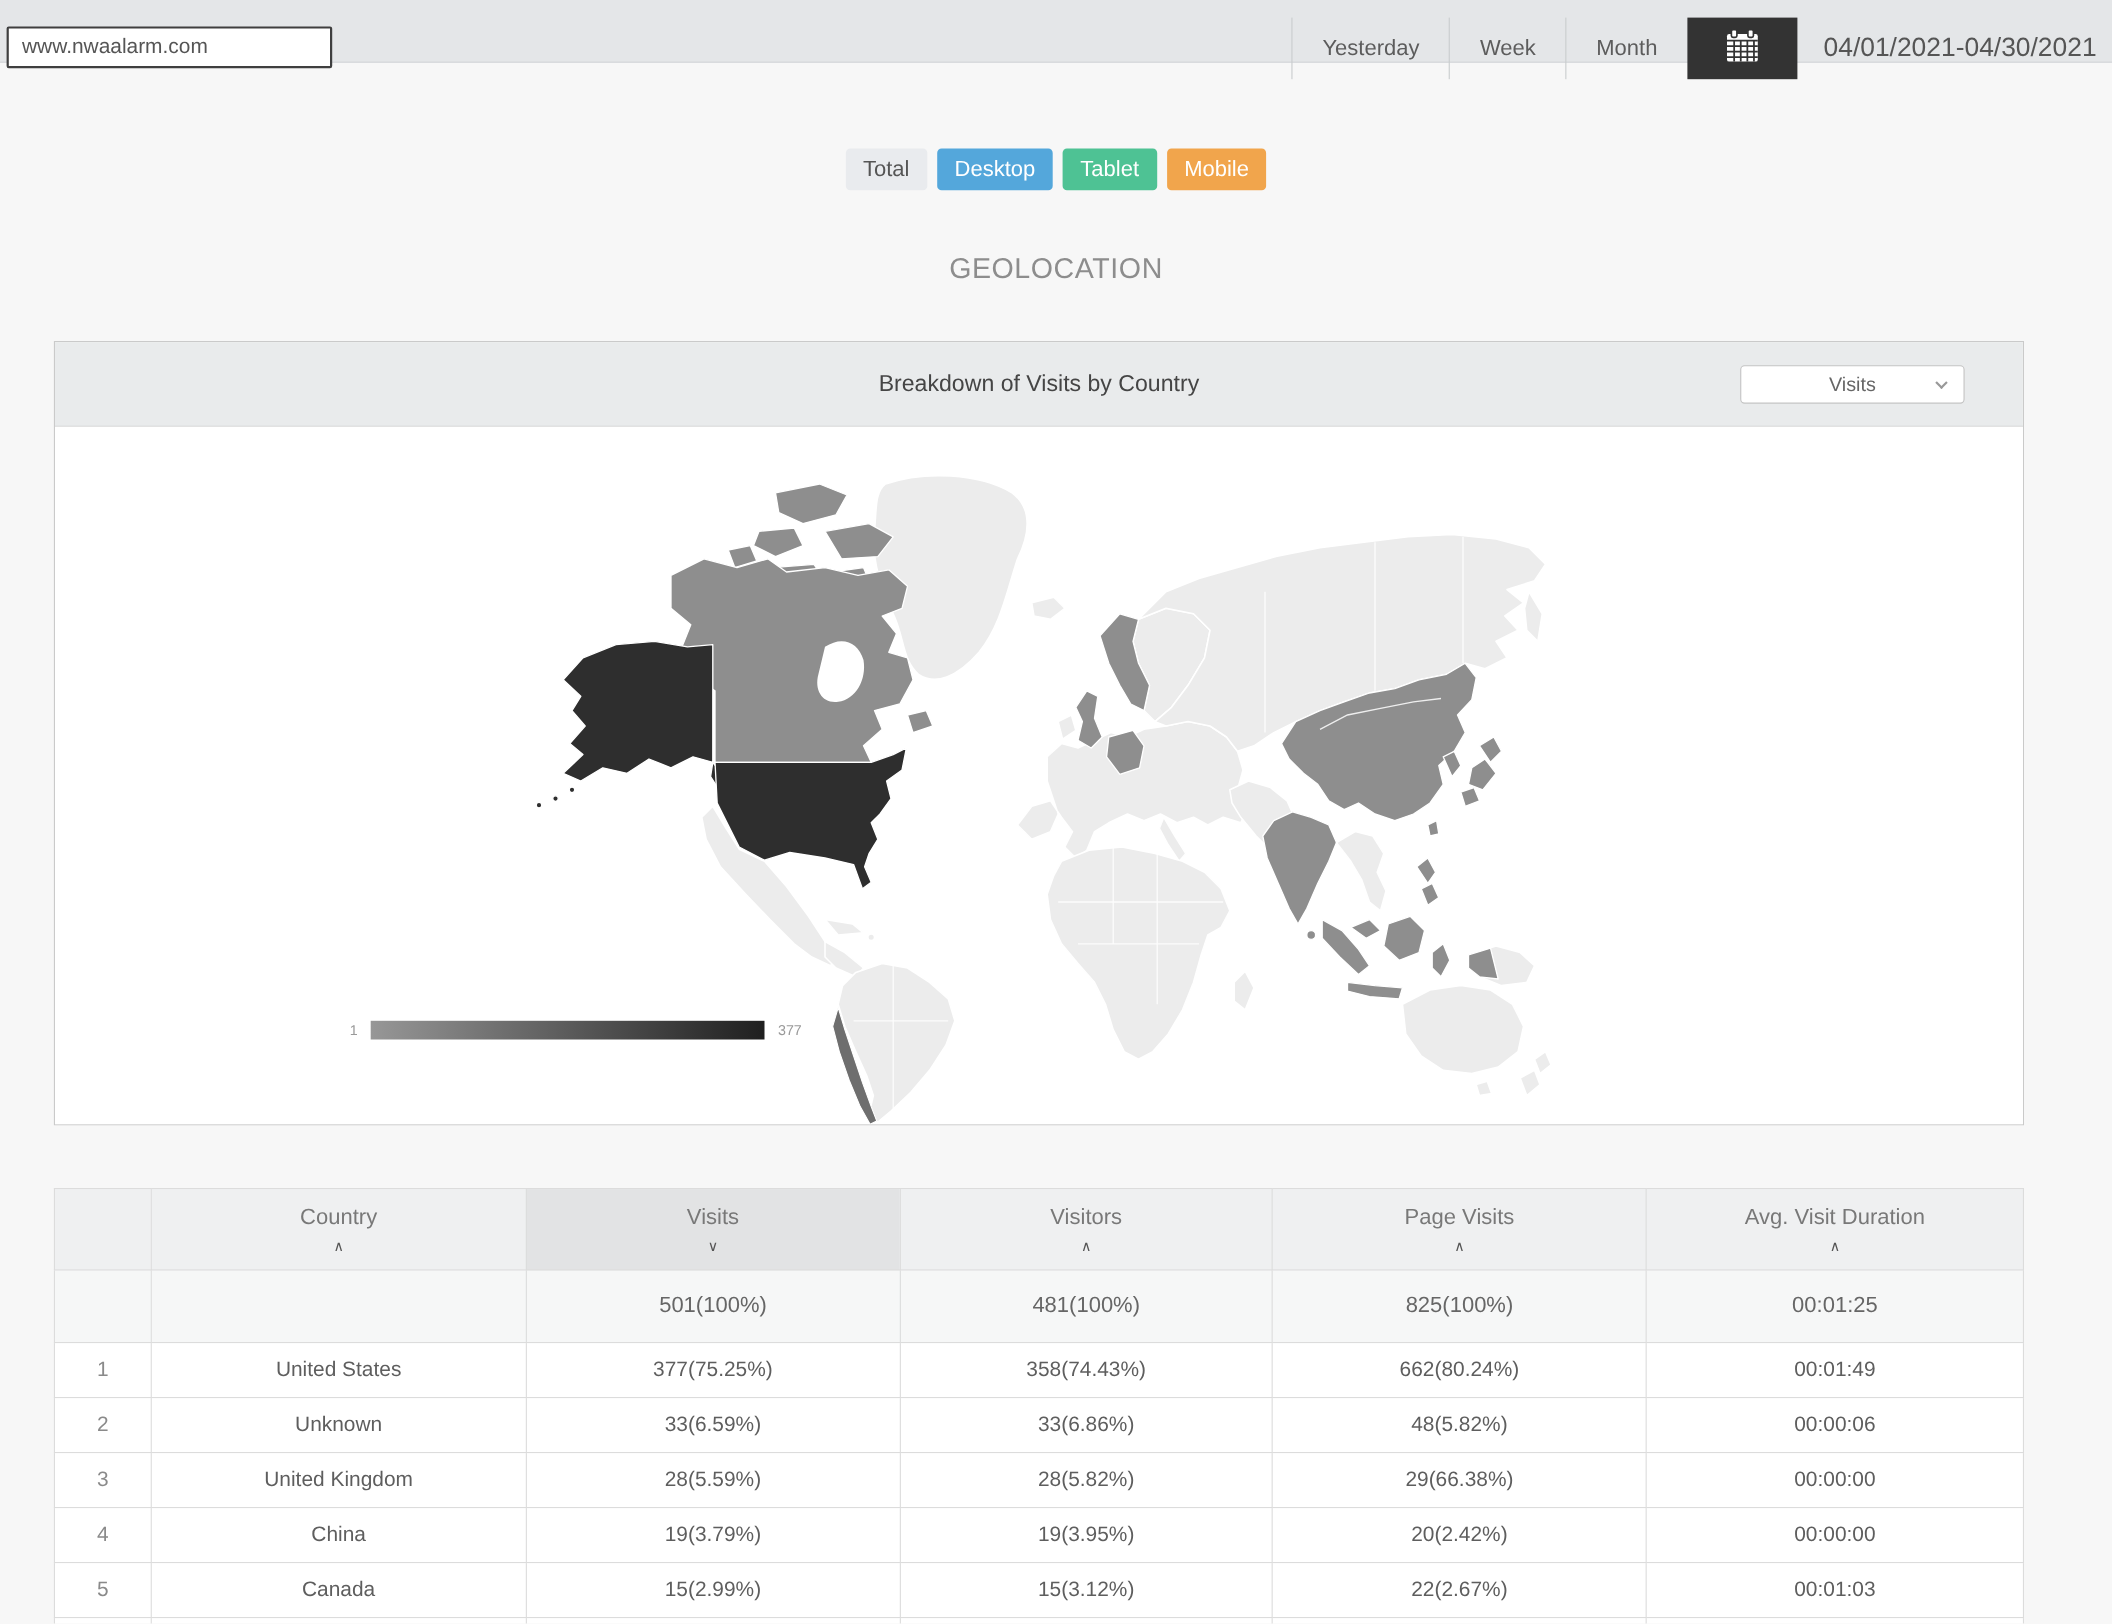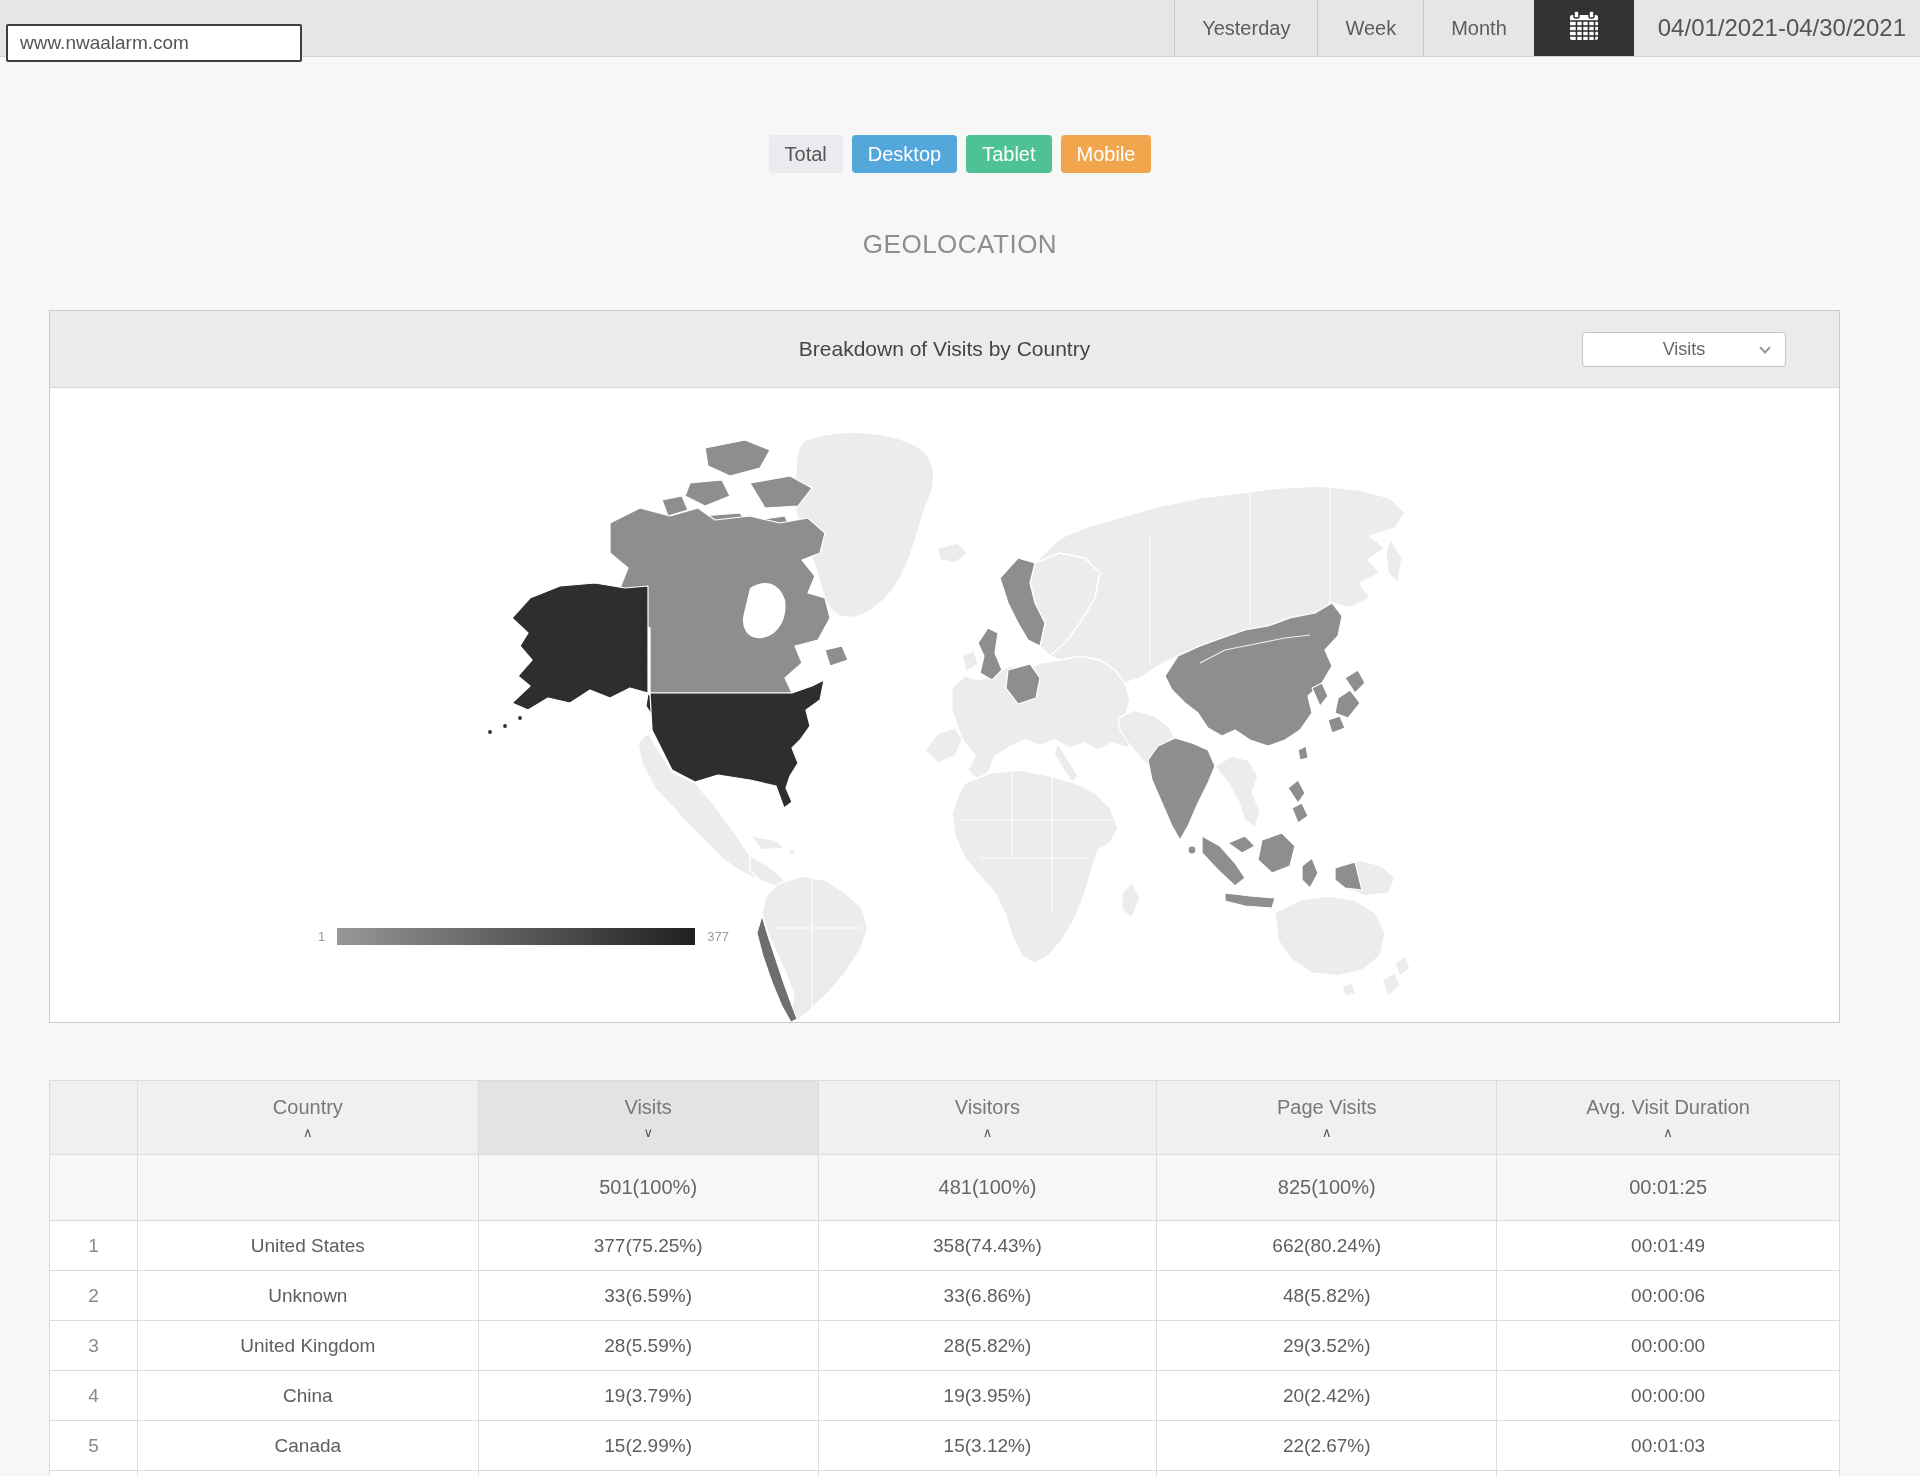--- a/index.html
+++ b/index.html
@@ -12,21 +12,21 @@
   .topbar {
     position:relative; height:57px; background:#e4e6e8;
     border-bottom:1px solid #d2d5d7;
   }
   .url-input {
     position:absolute; left:6px; top:24px; width:296px; height:38px;
     background:#fff; border:2px solid #3f3f3f; border-radius:2px;
     font-family:Liberation Sans, sans-serif; font-size:19px; color:#555; padding:0 12px;
   }
   .topbar-right {
-    position:absolute; right:0; top:0; height:100%;
+    position:absolute; right:0; top:16px; height:100%;
     display:flex; align-items:stretch;
   }
   .range-btn {
     display:flex; align-items:center; padding:0 27px;
     font-size:20px; color:#5c5c5c; border-left:1px solid #c9ccce;
     cursor:pointer; background:transparent;
   }
   .cal-btn {
     width:100px; background:#333; display:flex; align-items:center;
     justify-content:center; cursor:pointer;
@@ -312,21 +312,21 @@
     <td>33(6.59%)</td>
     <td>33(6.86%)</td>
     <td>48(5.82%)</td>
     <td>00:00:06</td>
   </tr>
       <tr class="data-row">
     <td class="idx">3</td>
     <td>United Kingdom</td>
     <td>28(5.59%)</td>
     <td>28(5.82%)</td>
-    <td>29(3.52%)</td>
+    <td>29(66.38%)</td>
     <td>00:00:00</td>
   </tr>
       <tr class="data-row">
     <td class="idx">4</td>
     <td>China</td>
     <td>19(3.79%)</td>
     <td>19(3.95%)</td>
     <td>20(2.42%)</td>
     <td>00:00:00</td>
   </tr>

